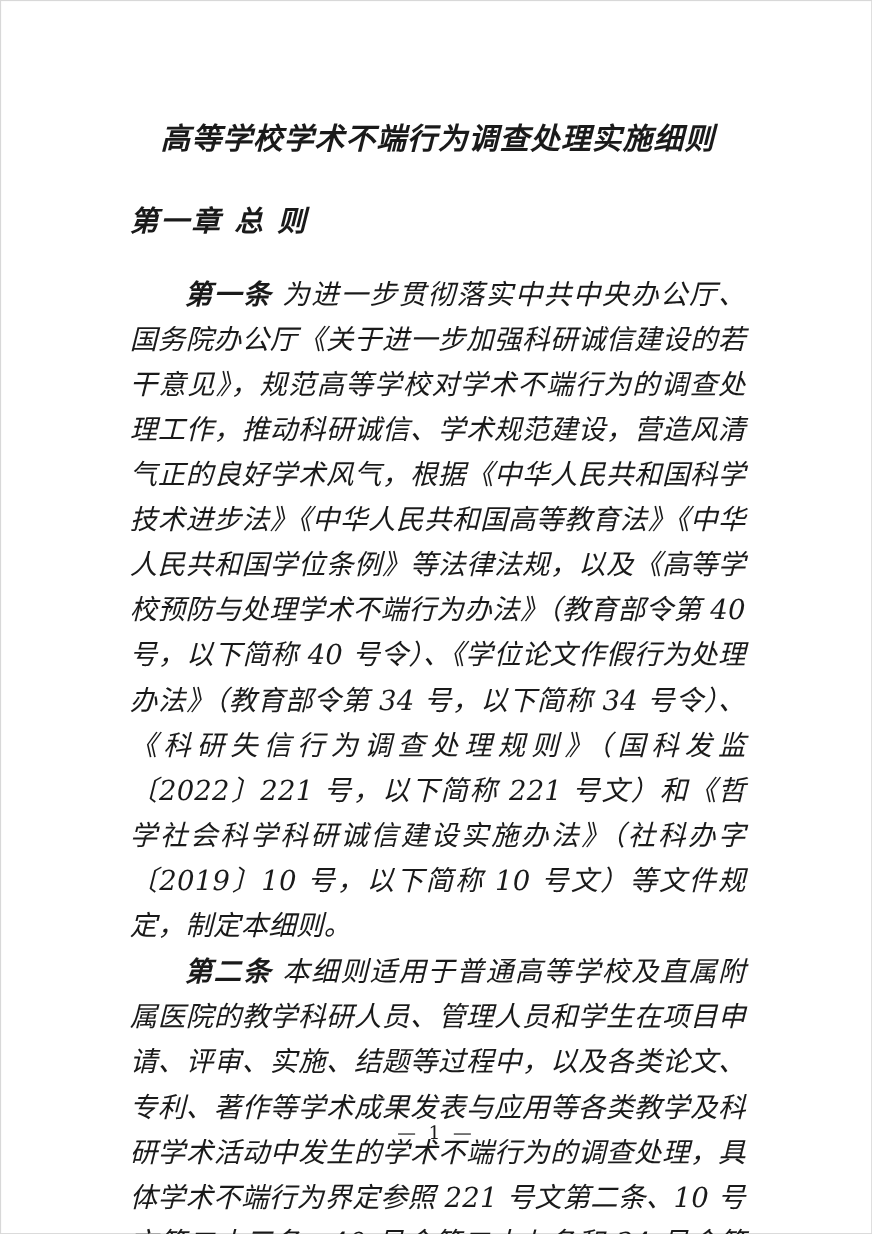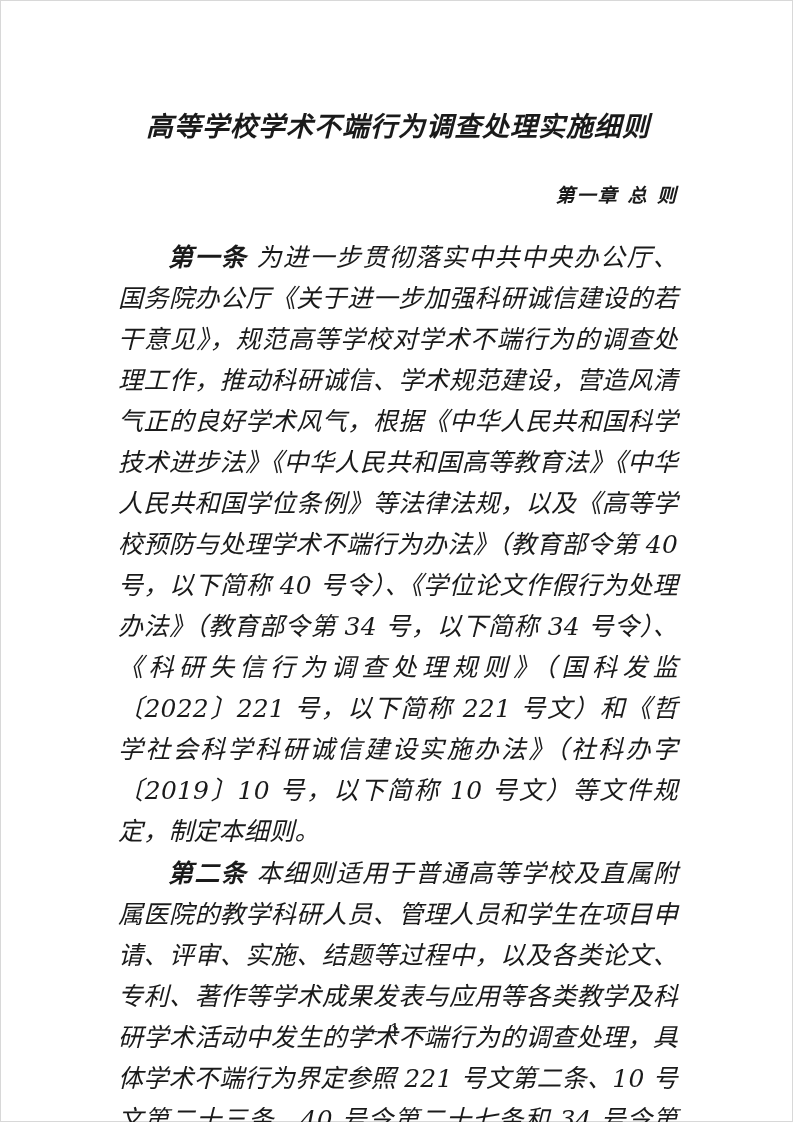--- a/index.html
+++ b/index.html
@@ -34,23 +34,23 @@
   .doc-title {
     font-size: 27px;
     font-weight: bold;
     text-align: center;
     letter-spacing: 1px;
     line-height: 1.4;
     margin: 0 0 34px 0;
     font-family: "DejaVu Serif", "Liberation Serif", serif;
   }
   .chapter-heading {
-    font-size: 19px;
+    font-size: 26px;
     font-weight: bold;
-    text-align: right;
+    text-align: left;
     letter-spacing: 2px;
     margin: 0 0 30px 0;
   }
   .para {
     font-size: 25px;
     line-height: 41px;
     text-align: justify;
     text-justify: inter-ideograph;
     margin: 0 0 1px 0;
     text-indent: 2em;

